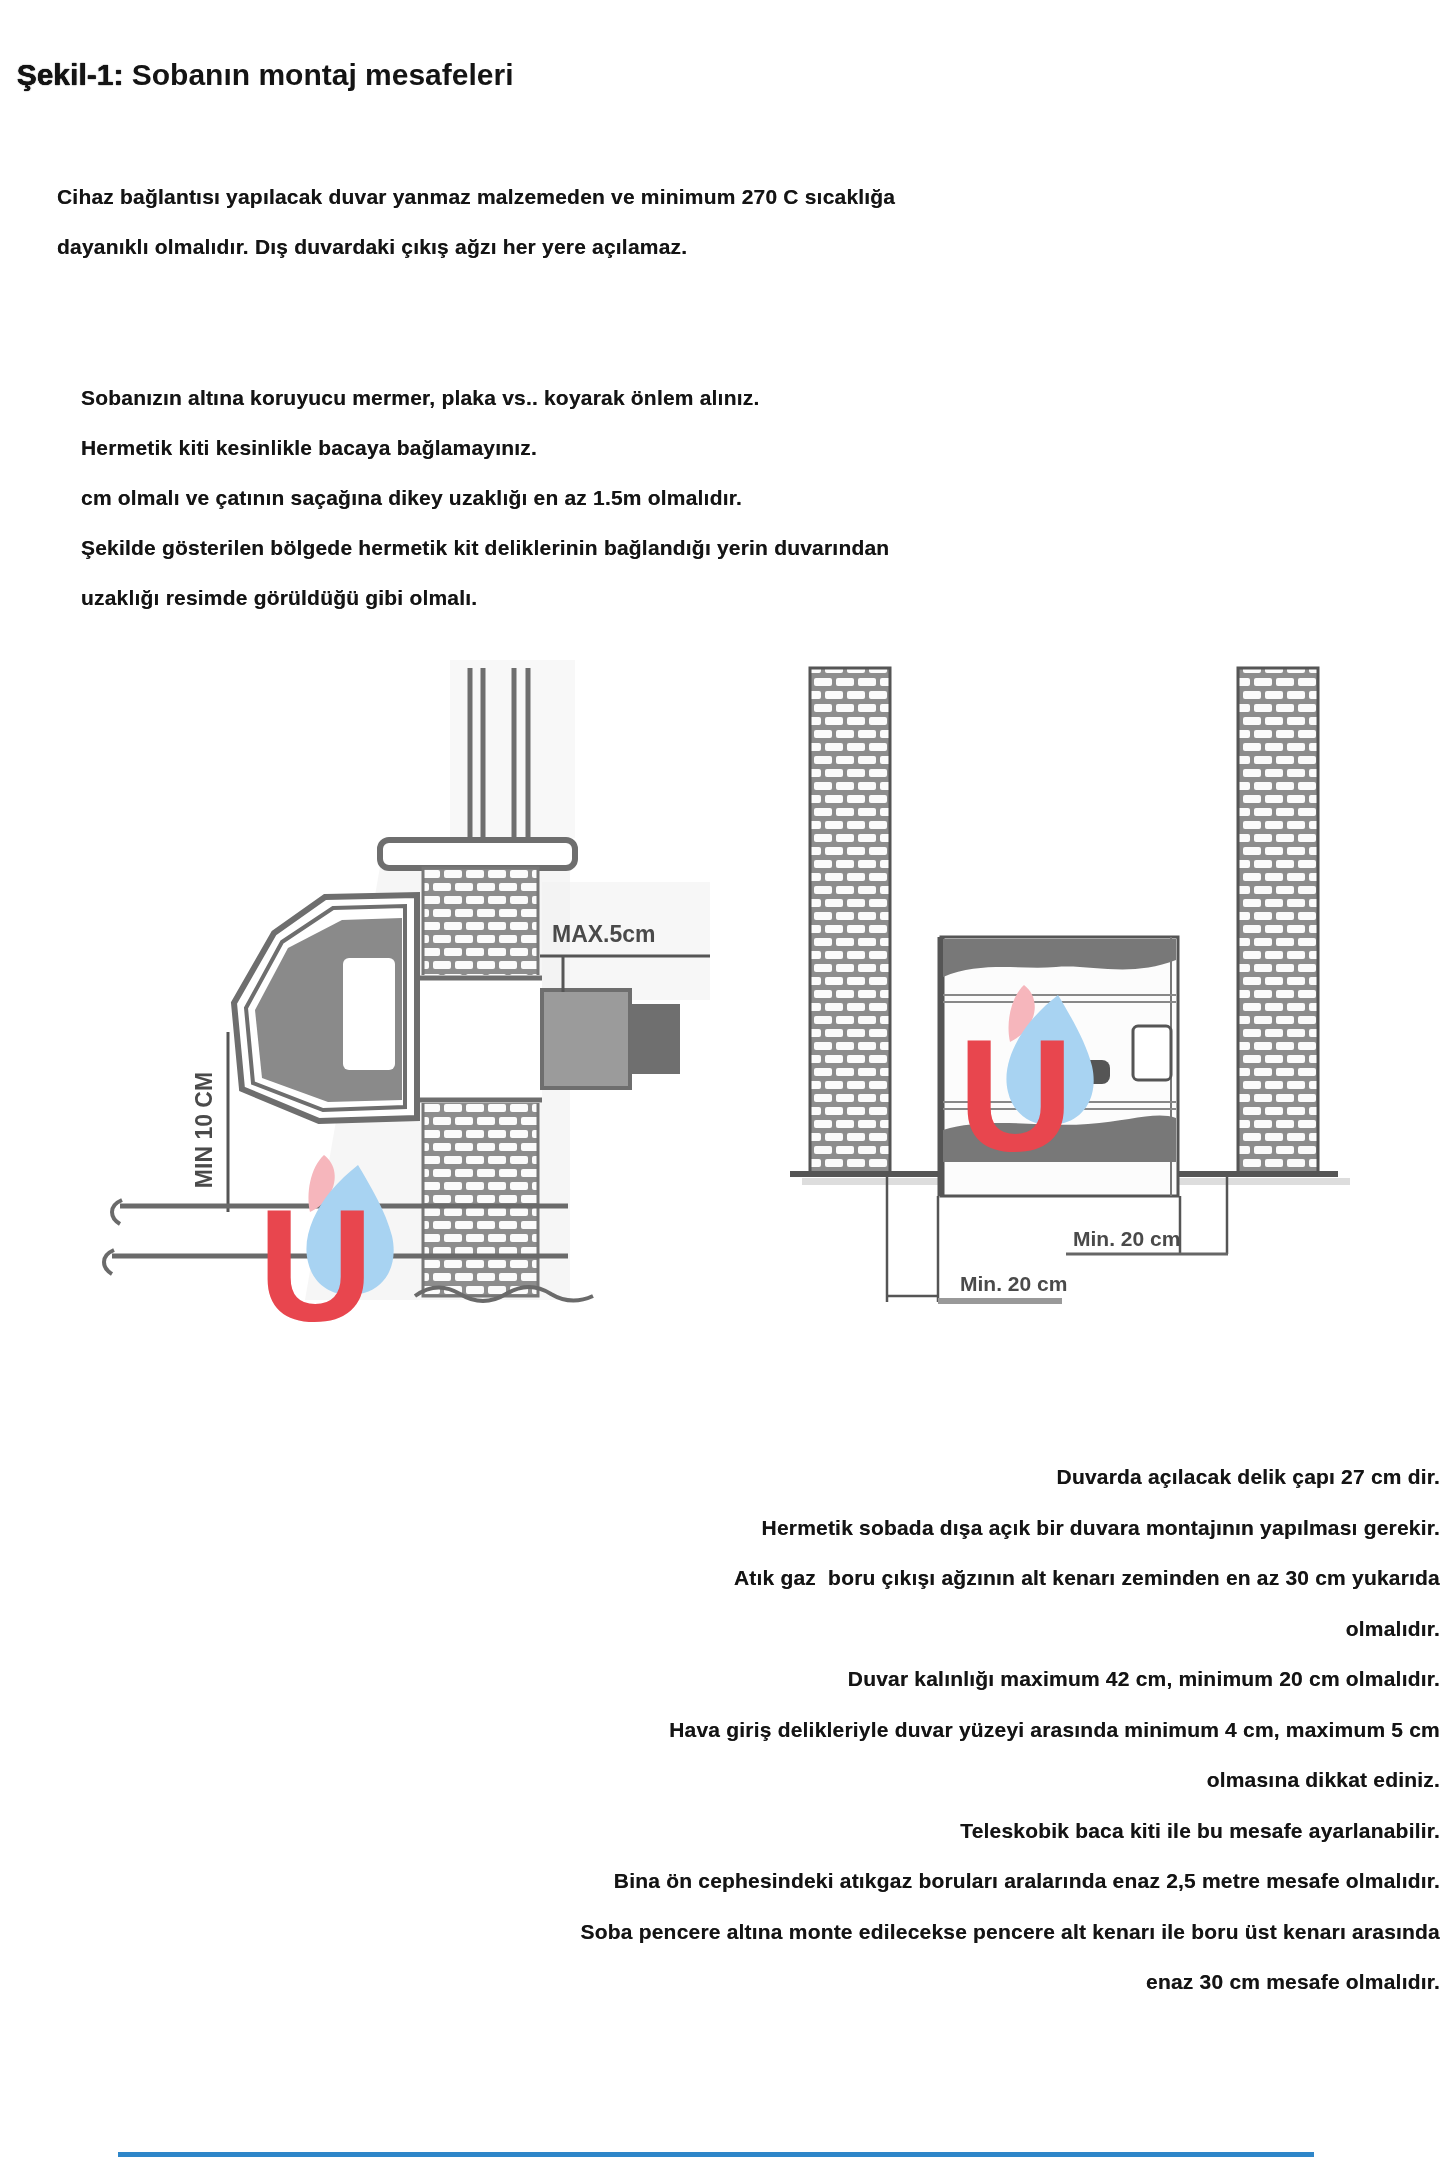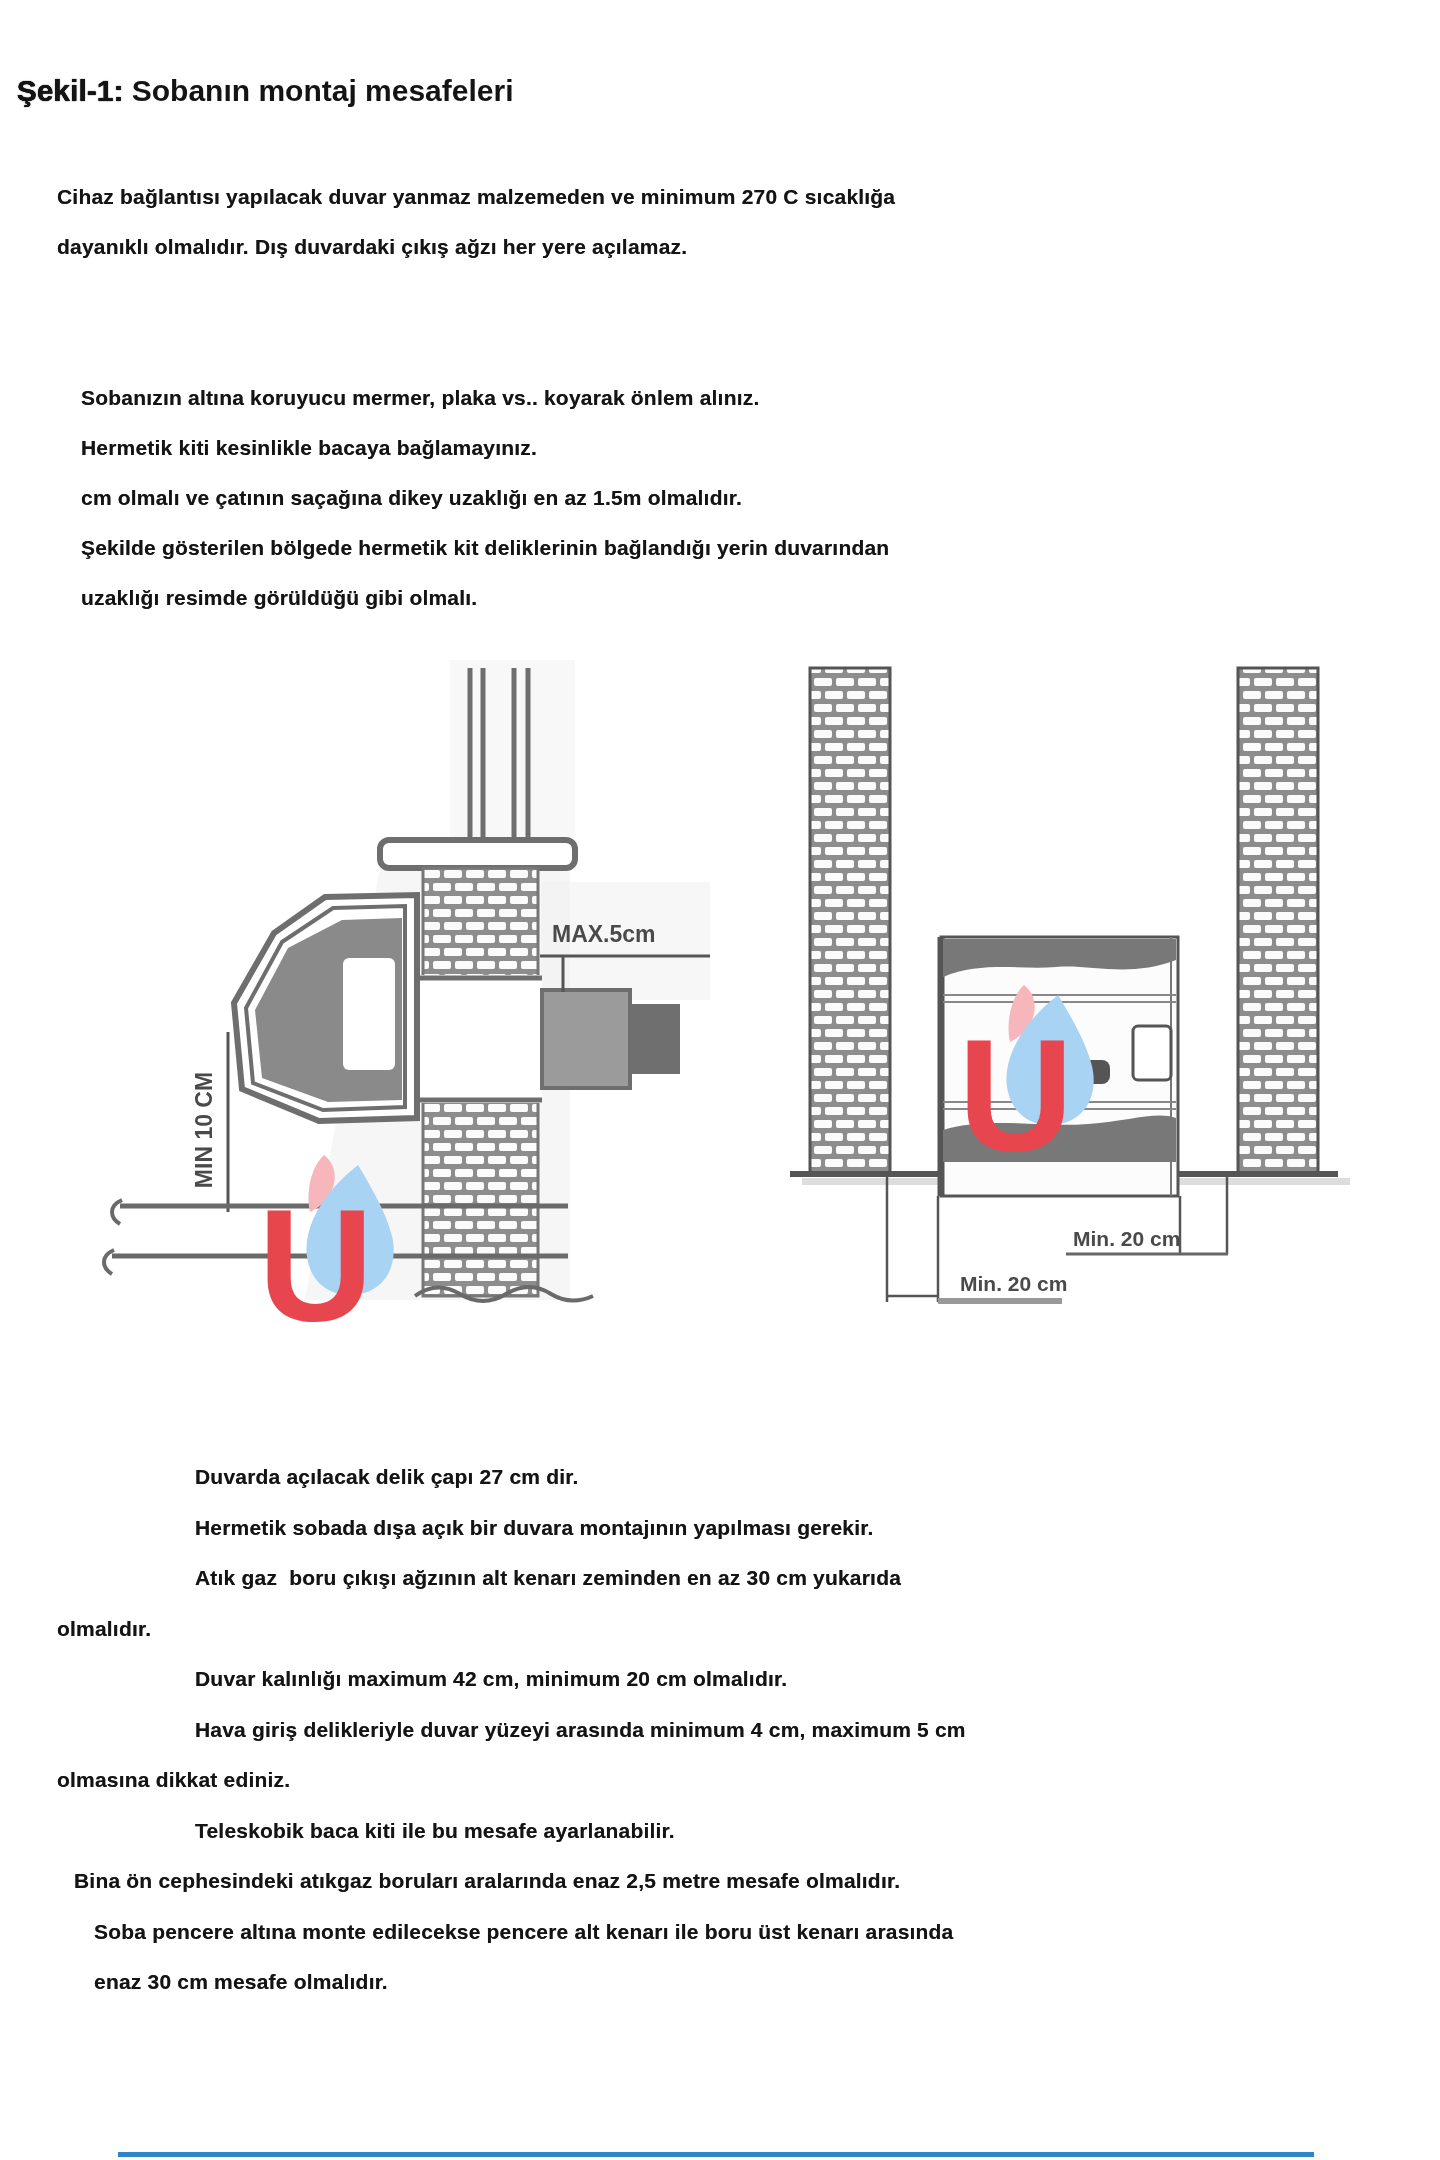--- a/index.html
+++ b/index.html
@@ -10,23 +10,23 @@
   }
   .block{position:absolute;left:0;right:0;}
   .line{white-space:pre;height:50px;line-height:50px;font-size:21px;letter-spacing:.2px;
         text-shadow:0 0 .5px rgba(0,0,0,.55);}
   .pl-a{padding-left:57px;}   
   .pl-b{padding-left:195px;}  
   .pl-c{padding-left:74px;}  
   .pl-d{padding-left:94px;}   
   #para1{top:172px;}
   #para2{top:373px;padding-left:24px;}
-  #caption{top:1388px;left:115px;height:50px;line-height:50px;font-size:30px;white-space:pre;margin-top:16px;}
+  #caption{top:1388px;left:115px;height:50px;line-height:50px;font-size:30px;white-space:pre;}
   #caption .cap-label{text-shadow:0 0 1.2px #000, 0 0 .5px #000;}
-  #instructions{top:1452px;}
+  #instructions{top:1452px;text-align:right;}
   #instructions .line{height:50.5px;line-height:50.5px;}
   svg.fig{position:absolute;}
   #figL{left:90px;top:660px;width:620px;height:700px;}
   #figR{left:790px;top:650px;width:600px;height:720px;}
   .lbl{font-family:"Liberation Sans",sans-serif;font-weight:bold;fill:#4a4a4a;}
   #footer-rule{position:absolute;left:118px;top:2152px;width:1196px;height:5px;}
 </style>
 </head>
 <body>
 

